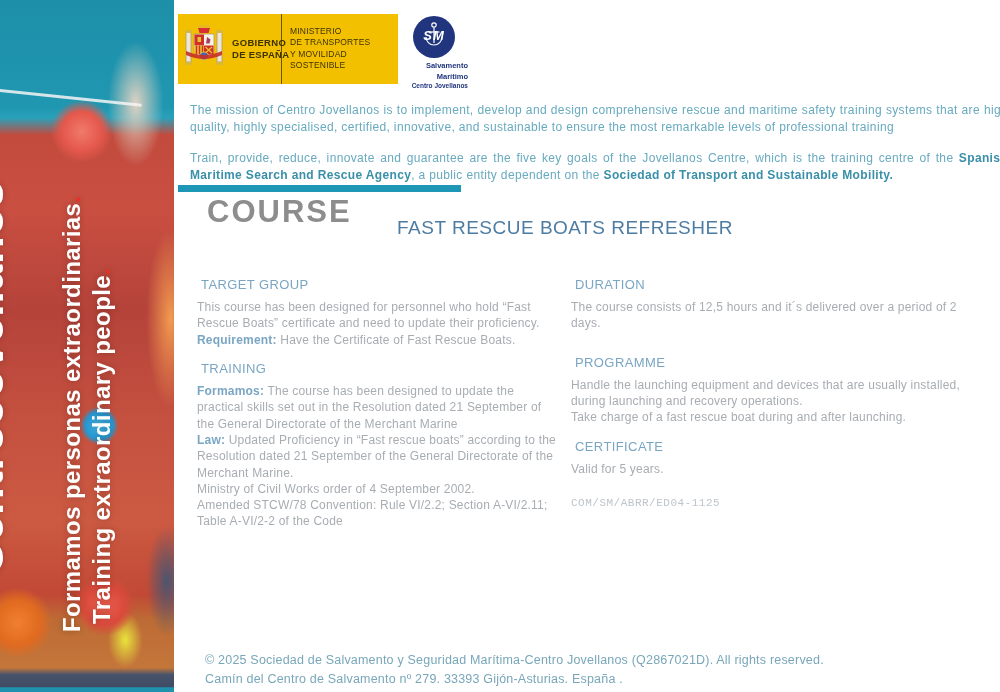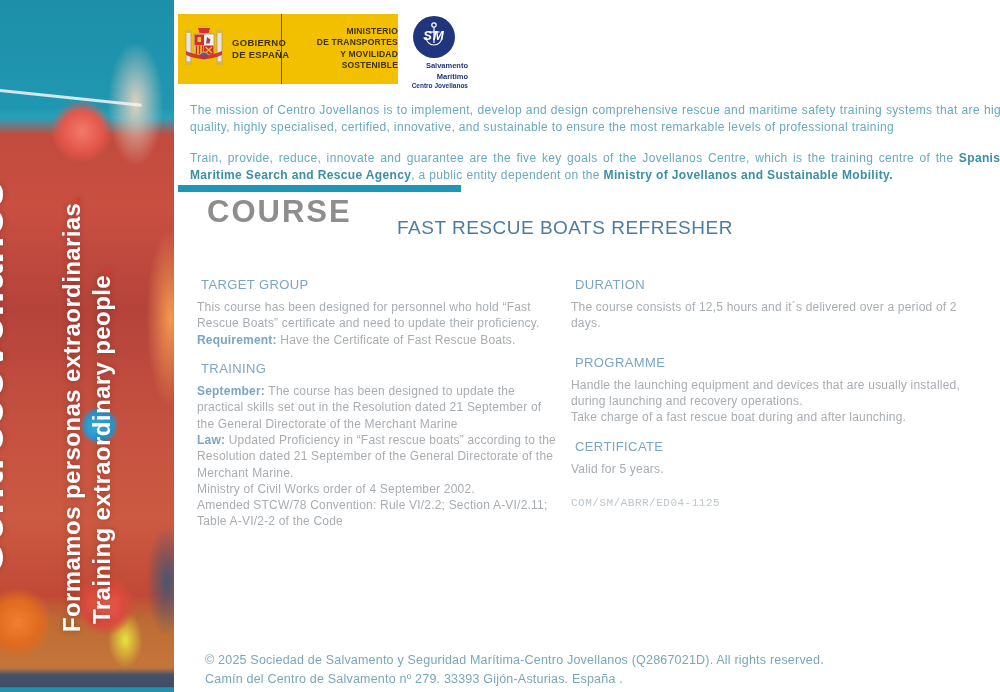--- a/index.html
+++ b/index.html
@@ -41,21 +41,21 @@
   .gov-banner{
     position:absolute;left:178px;top:14px;width:220px;height:70px;
     background:var(--banner_yellow,#f3c000);display:flex;align-items:center;
   }
   .arms{margin-left:7px;flex:0 0 auto;}
   .gov-text{margin-left:9px;font-size:9.5px;font-weight:bold;
     color:var(--banner_text,#3d3200);line-height:1.3;letter-spacing:0.3px;}
   .banner-divider{position:absolute;left:103px;top:0;width:1px;height:70px;
     background:rgba(60,50,0,0.75);}
   .ministry-text{position:absolute;left:112px;top:50%;transform:translateY(-50%);
-    font-size:8.5px;font-weight:bold;color:var(--banner_text,#3d3200);line-height:1.35;letter-spacing:0.2px;text-align:right;}
+    font-size:8.5px;font-weight:normal;color:var(--banner_text,#3d3200);line-height:1.35;letter-spacing:0.2px;}
   .sm-logo{position:absolute;left:400px;top:14px;width:68px;height:76px;text-align:right;}
   .sm-circle{width:42px;height:42px;border-radius:50%;background:var(--navy,#20357e);
     margin:2px auto 3px auto;position:relative;}
   .sm-anchor{position:absolute;left:50%;top:50%;transform:translate(-50%,-50%);}
   .sm-mono{position:absolute;left:50%;top:45%;transform:translate(-50%,-50%);
     color:#fff;font-size:13px;font-weight:bold;font-style:italic;letter-spacing:1px;}
   .sm-name{font-size:7.5px;font-weight:bold;color:var(--navy,#20357e);line-height:1.4;}
   .sm-sub{font-size:6.5px;font-weight:bold;color:var(--navy,#20357e);}
   
   .intro-p{position:absolute;left:178px;width:818px;margin:12px;
@@ -149,34 +149,34 @@
         <path d="M4 17 a8 8 0 0 0 16 0" fill="none" stroke="#ffffff" stroke-width="1.2"></path>
       </svg>
     </span>
     <span class="sm-mono">SM</span>
   </div>
   <div class="sm-name">Salvamento Marítimo</div>
   <div class="sm-sub">Centro Jovellanos</div>
 </div>
 
 <p class="intro-p intro-p1">The mission of Centro Jovellanos is to implement, develop and design comprehensive rescue and maritime safety training systems that are high quality, highly specialised, certified, innovative, and sustainable to ensure the most remarkable levels of professional training</p>
-<p class="intro-p intro-p2"><span>Train, provide, reduce, innovate and guarantee are the five key goals of the Jovellanos Centre, which is the training centre of the </span><span class="intro-b">Spanish Maritime Search and Rescue Agency</span><span>, a public entity dependent on the </span><span class="intro-b">Ministry of Jovellanos and Sustainable Mobility.</span></p>
+<p class="intro-p intro-p2"><span>Train, provide, reduce, innovate and guarantee are the five key goals of the Jovellanos Centre, which is the training centre of the </span><span class="intro-b">Spanish Maritime Search and Rescue Agency</span><span>, a public entity dependent on the </span><span class="intro-b">Sociedad of Transport and Sustainable Mobility.</span></p>
 
 <div class="rule"></div>
 
 <div class="course-label">COURSE</div>
 <div class="course-title">FAST RESCUE BOATS REFRESHER</div>
 
 <div class="col col-left">
   <h3 class="h">TARGET GROUP</h3>
   <p class="b">This course has been designed for personnel who hold “Fast Rescue Boats” certificate and need to update their proficiency.</p>
   <p class="b"><span class="lbl">Requirement:</span><span> Have the Certificate of Fast Rescue Boats.</span></p>
   <div class="gap"></div>
   <h3 class="h">TRAINING</h3>
-  <p class="b"><span class="lbl">September:</span><span> The course has been designed to update the practical skills set out in the Resolution dated 21 September of the General Directorate of the Merchant Marine</span></p>
+  <p class="b"><span class="lbl">Formamos:</span><span> The course has been designed to update the practical skills set out in the Resolution dated 21 September of the General Directorate of the Merchant Marine</span></p>
   <p class="b"><span class="lbl">Law:</span><span> Updated Proficiency in “Fast rescue boats” according to the Resolution dated 21 September of the General Directorate of the Merchant Marine.</span></p>
   <p class="b">Ministry of Civil Works order of 4 September 2002.</p>
   <p class="b">Amended STCW/78 Convention: Rule VI/2.2; Section A-VI/2.11; Table A-VI/2-2 of the Code</p>
 </div>
 
 <div class="col col-right">
   <h3 class="h">DURATION</h3>
   <p class="b">The course consists of 12,5 hours and it´s delivered over a period of 2 days.</p>
   <div class="gap-md"></div>
   <h3 class="h">PROGRAMME</h3>

